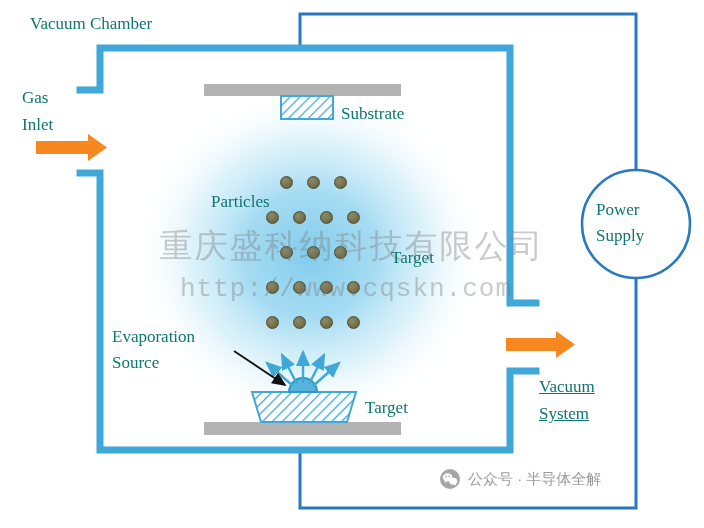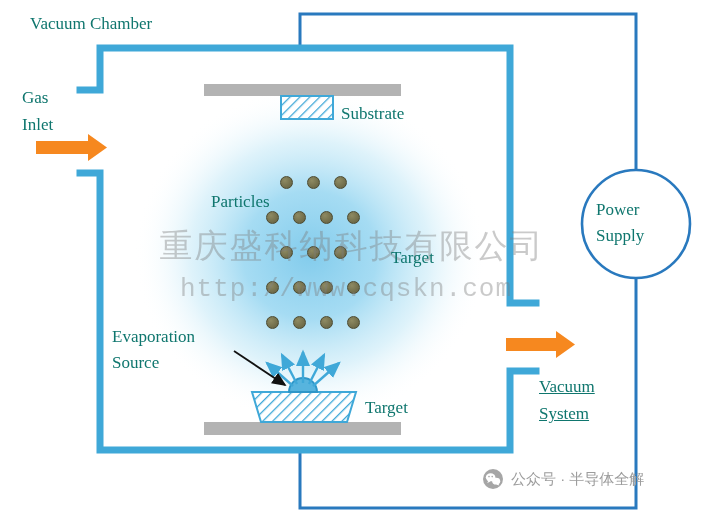--- a/index.html
+++ b/index.html
@@ -21,21 +21,21 @@
   .lbl-particles{left:211px;top:188px;}
   .lbl-plasma{left:391px;top:244px;}
   .lbl-evaporation{left:112px;top:324px;line-height:26px;}
   .lbl-target{left:365px;top:394px;}
   .lbl-vacuum-system{left:539px;top:373px;text-decoration:underline;}
   .lbl-power-supply{left:584px;top:197px;width:104px;text-align:left;line-height:26px;margin-left:12px;}
   .watermark{position:absolute;z-index:4;color:#7d7d7d;opacity:0.40;text-align:center;pointer-events:none;}
   .wm-line1{left:140px;top:224px;width:424px;font-size:33px;letter-spacing:2px;}
   .wm-line2{left:140px;top:274px;width:412px;font-size:26px;letter-spacing:1px;font-family:Liberation Mono, monospace;}
   .footer-mark{
-    position:absolute;left:482px;top:468px;z-index:5;display:flex;align-items:center;gap:7px;
+    position:absolute;left:439px;top:468px;z-index:5;display:flex;align-items:center;gap:7px;
     color:#9c9c9c;font-family:"Liberation Sans","DejaVu Sans",sans-serif;font-size:15px;
   }
 </style>
 </head>
 <body>
 
 <div id="stage">
 
   <svg id="diagram-svg" width="704" height="528" viewBox="0 0 704 528">
     <defs>

